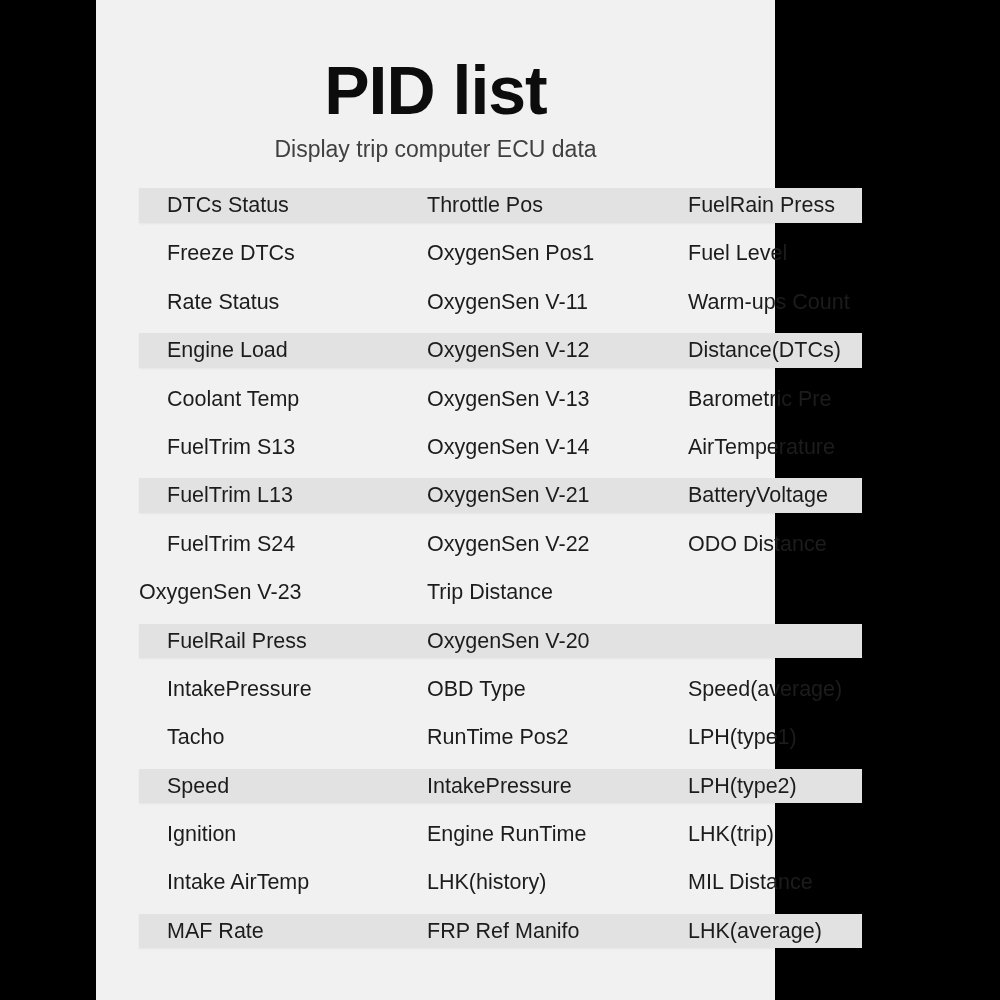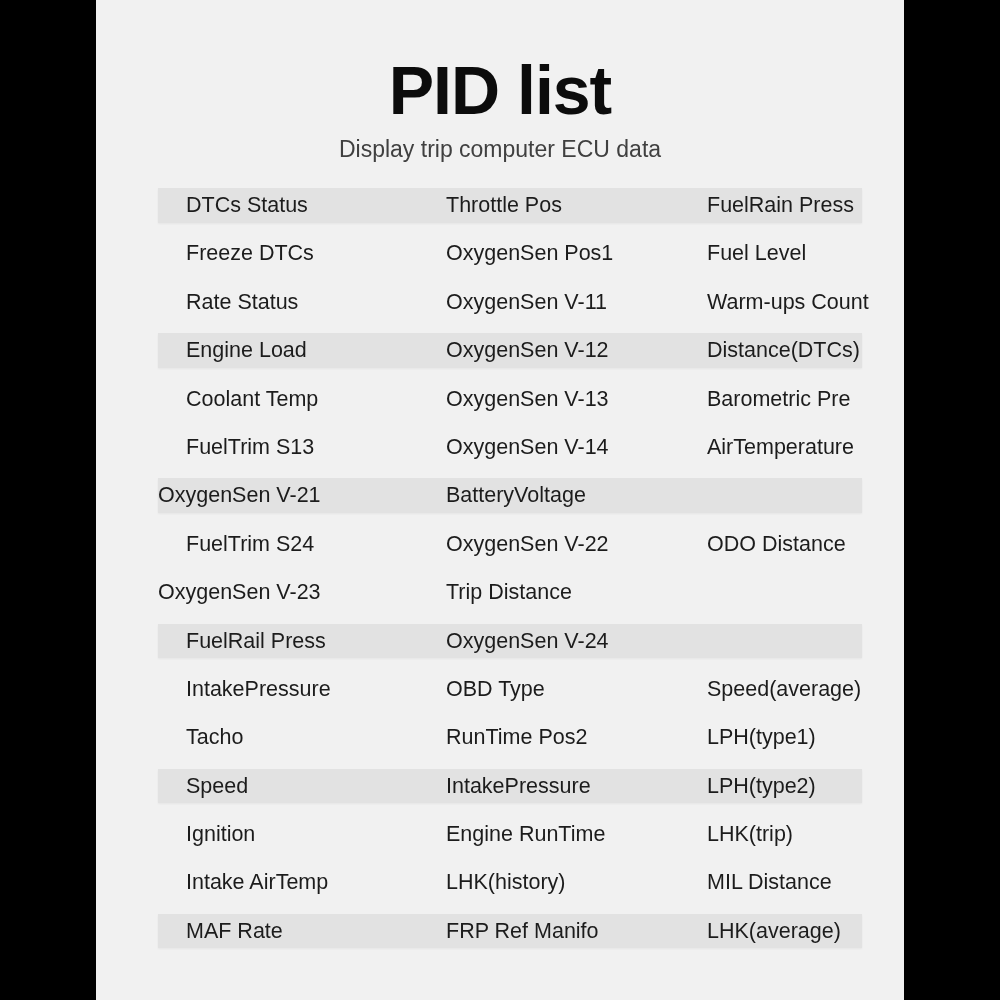--- a/index.html
+++ b/index.html
@@ -11,21 +11,21 @@
     overflow: hidden;
   }
   .letterbox {
     position: absolute; top: 0; height: 1000px;
     background: #000000;
   }
   .letterbox.left  { left: 0;    width: 96px; }
   .letterbox.right { left: 904px; width: 96px; }
   .content {
     position: absolute; left: 96px; top: 0;
-    width: 808px; height: 1000px;
+    width: 679px; height: 1000px;
     background: #f1f1f1;
   }
   .page-title {
     position: absolute; left: 0; right: 0; top: 50px;
     text-align: center;
     font-size: 68px; line-height: 80px;
     font-weight: 900;
     letter-spacing: -1px;
     color: #0c0c0c;
   }
@@ -39,21 +39,20 @@
   .pid-table {
     position: absolute; left: 43px; top: 188px;
     width: 723px;
   }
   .pid-row {
     display: grid;
     grid-template-columns: 288px 261px auto;
     align-items: center;
     height: 34.5px;
     margin-bottom: 13.9px;
-    margin-left: 19px;
   }
   .pid-row.striped {
     background: #e2e2e2;
     box-shadow: 0 1px 2px rgba(0,0,0,0.05);
   }
   .pid-cell {
     font-size: 21.5px;
     color: #1c1c1c;
     white-space: nowrap;
     line-height: 34.5px;
@@ -93,35 +92,36 @@
         <div class="pid-cell c0">Coolant Temp</div>
         <div class="pid-cell c1">OxygenSen V-13</div>
         <div class="pid-cell c2">Barometric Pre</div>
       </div>
       <div class="pid-row">
         <div class="pid-cell c0">FuelTrim S13</div>
         <div class="pid-cell c1">OxygenSen V-14</div>
         <div class="pid-cell c2">AirTemperature</div>
       </div>
       <div class="pid-row striped">
+        <div class="pid-cell c0">FuelTrim L13</div>
         <div class="pid-cell c1">OxygenSen V-21</div>
         <div class="pid-cell c2">BatteryVoltage</div>
       </div>
       <div class="pid-row">
         <div class="pid-cell c0">FuelTrim S24</div>
         <div class="pid-cell c1">OxygenSen V-22</div>
         <div class="pid-cell c2">ODO Distance</div>
       </div>
       <div class="pid-row">
         <div class="pid-cell c1">OxygenSen V-23</div>
         <div class="pid-cell c2">Trip Distance</div>
       </div>
       <div class="pid-row striped">
         <div class="pid-cell c0">FuelRail Press</div>
-        <div class="pid-cell c1">OxygenSen V-24</div>
+        <div class="pid-cell c1">OxygenSen V-20</div>
       </div>
       <div class="pid-row">
         <div class="pid-cell c0">IntakePressure</div>
         <div class="pid-cell c1">OBD Type</div>
         <div class="pid-cell c2">Speed(average)</div>
       </div>
       <div class="pid-row">
         <div class="pid-cell c0">Tacho</div>
         <div class="pid-cell c1">RunTime Pos2</div>
         <div class="pid-cell c2">LPH(type1)</div>

